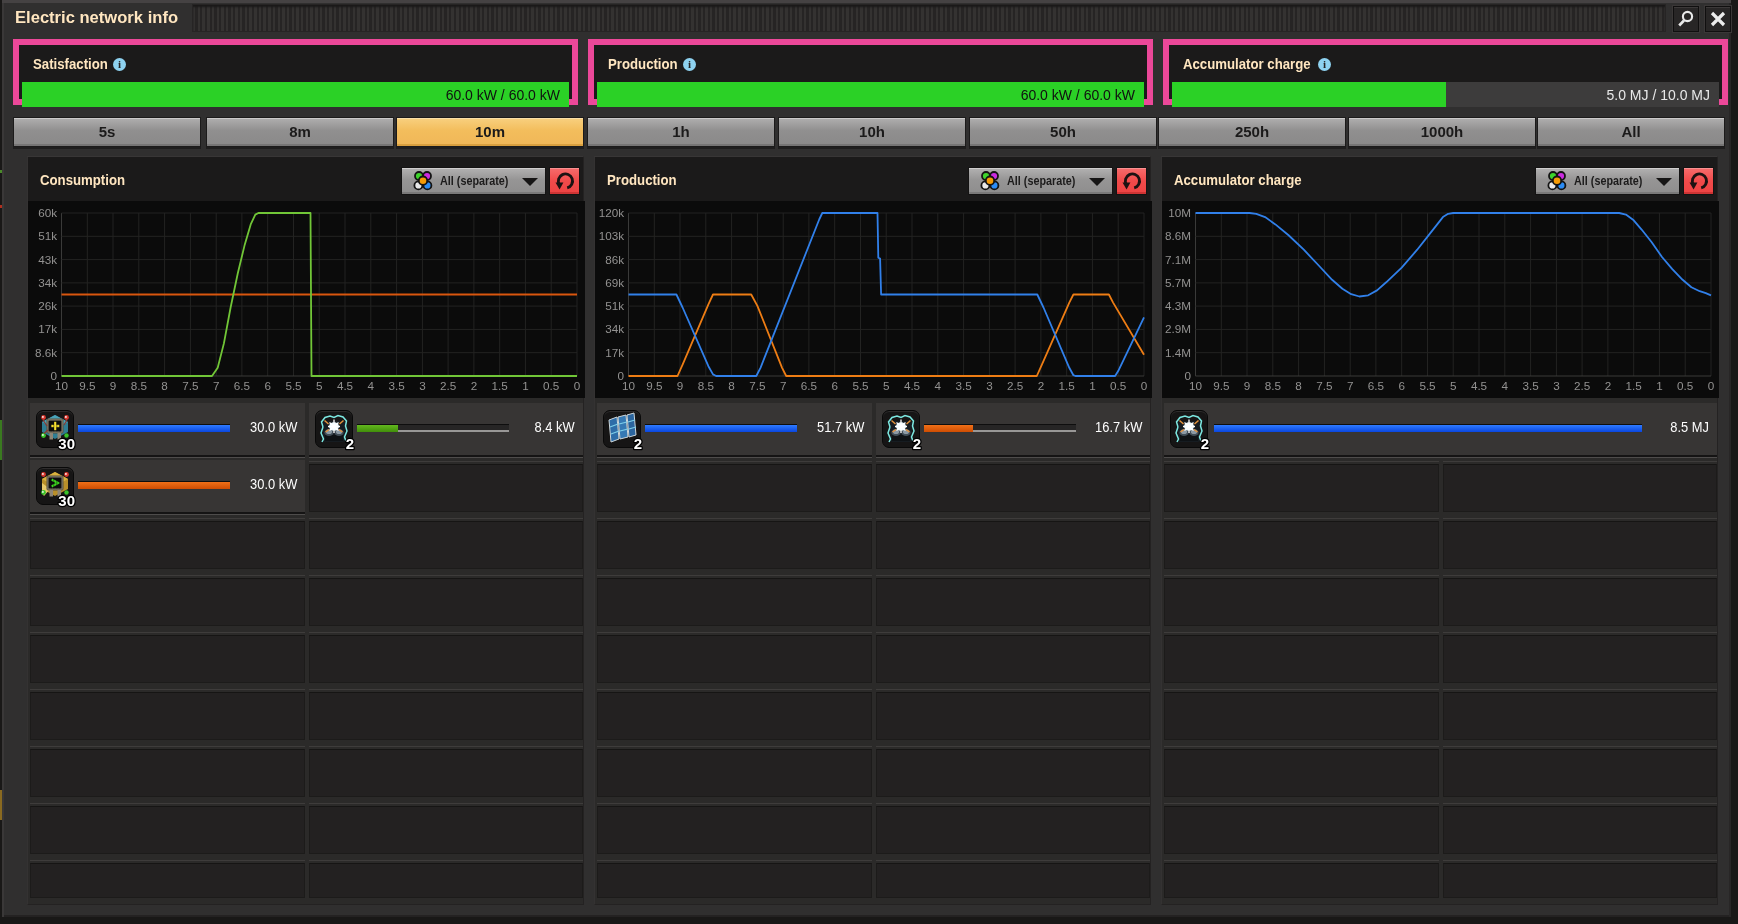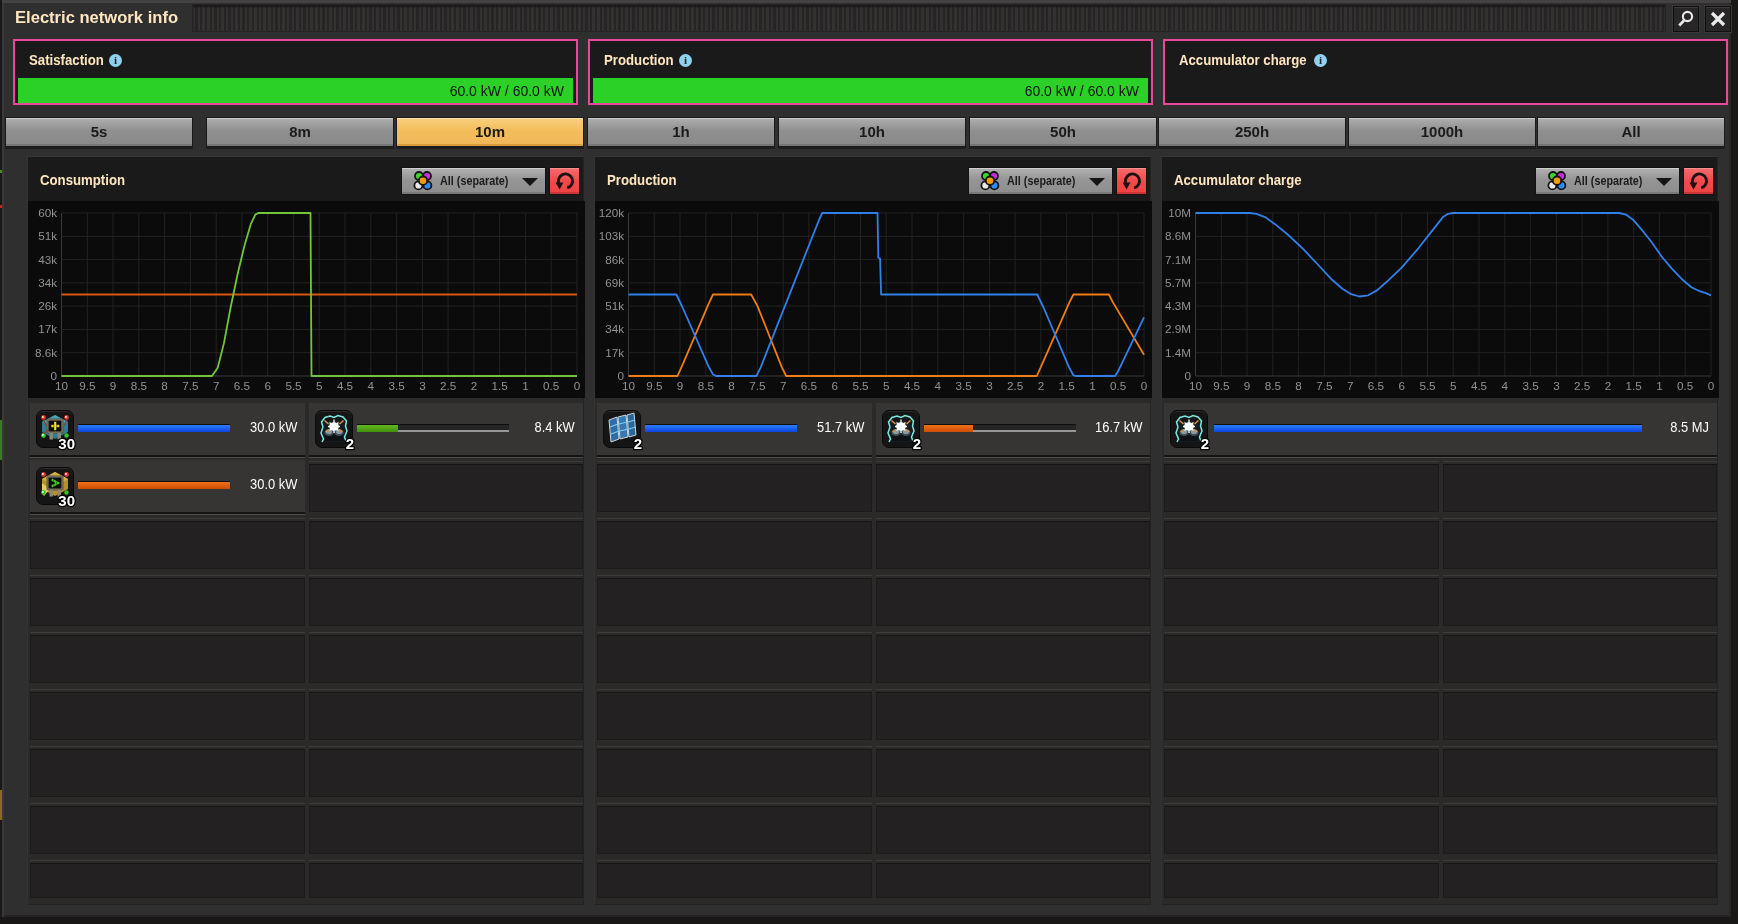--- a/index.html
+++ b/index.html
@@ -6,21 +6,21 @@
 body { opacity:0.999; }
 .win { position:absolute; left:2px; top:0; width:1729px; height:917px; background:#302f2f;
   box-shadow:inset 0 3px 0 #454243, inset 2px 0 0 #3a3838, inset -2px 0 0 #282626, inset 0 -2px 0 #242222; }
 .title { position:absolute; left:15px; top:8px; font-size:17px; font-weight:bold; color:#ffe6c0; transform:scaleX(0.975); transform-origin:0 50%; }
 .ribbed { position:absolute; left:192px; top:4px; height:28px; width:1474px;
   background:repeating-linear-gradient(90deg,#343231 0px,#343231 2.4px,#262424 2.4px,#262424 4.7px);
   border:1px solid #262424; box-shadow:inset 0 2px 2px #1a1919; }
 .tb { position:absolute; top:6px; width:26px; height:26px; background:#282626; border:1px solid #100f0f;
   box-shadow:inset 0 1px 0 #3c3939, 0 0 0 1px #3a3737; }
 .tb svg { position:absolute; left:1px; top:1px; }
-.stat { position:absolute; top:39px; width:565px; height:66px; background:#1b1a1a; border:2px solid #ec4899; }
+.stat { position:absolute; top:39px; width:565px; height:66px; background:#1b1a1a; border:6px solid #ec4899; }
 .stat .sh { position:absolute; left:14px; top:10px; font-size:15px; font-weight:bold; color:#ffe6c0; transform:scaleX(0.88); transform-origin:0 50%; white-space:nowrap; }
 .info { position:absolute; top:13px; width:13px; height:13px; border-radius:7px; background:#8ed2f0;
   color:#252423; font-size:11px; font-weight:bold; text-align:center; line-height:13px;
   font-family:"Liberation Serif",serif; }
 .sbar { position:absolute; left:3px; right:3px; top:37px; height:25px; background:#3d3c3c; }
 .sfill { position:absolute; left:0; top:0; height:100%; background:#2bd126; }
 .sbt { position:absolute; right:9px; top:4.5px; font-size:14px; }
 .tbtn { position:absolute; top:117px; width:188px; height:30px; background:linear-gradient(#b0afaf,#908f8f 45%,#8a8989);
   border:1px solid #1c1b1b; box-shadow:inset 0 1px 0 #cbcaca, inset 0 -2px 0 #767575, 0 2px 0 #1f1e1e;
   text-align:center; font-size:15px; font-weight:bold; color:#1b1a1a; line-height:28px; }
@@ -84,22 +84,26 @@
     <div class="sh">Production</div>
     <span class="info" style="left:89px">i</span>
     <div class="sbar">
       <div class="sfill" style="width:100.0%"></div>
       <span class="sbt" style="color:#101010">60.0 kW / 60.0 kW</span>
     </div>
   </div>
 <div class="stat" style="left:1163px">
     <div class="sh">Accumulator charge</div>
     <span class="info" style="left:149px">i</span>
-  </div>
-<div class="tbtn" style="left:5px">5s</div>
+    <div class="sbar">
+      <div class="sfill" style="width:50.0%"></div>
+      <span class="sbt" style="color:#e8e8e8">5.0 MJ / 10.0 MJ</span>
+    </div>
+  </div>
+<div class="tbtn" style="left:13px">5s</div>
 <div class="tbtn" style="left:206px">8m</div>
 <div class="tbtn sel" style="left:396px">10m</div>
 <div class="tbtn" style="left:587px">1h</div>
 <div class="tbtn" style="left:778px">10h</div>
 <div class="tbtn" style="left:969px">50h</div>
 <div class="tbtn" style="left:1158px">250h</div>
 <div class="tbtn" style="left:1348px">1000h</div>
 <div class="tbtn" style="left:1537px">All</div>
 <div class="col" style="left:27px">
     <div class="chead">

